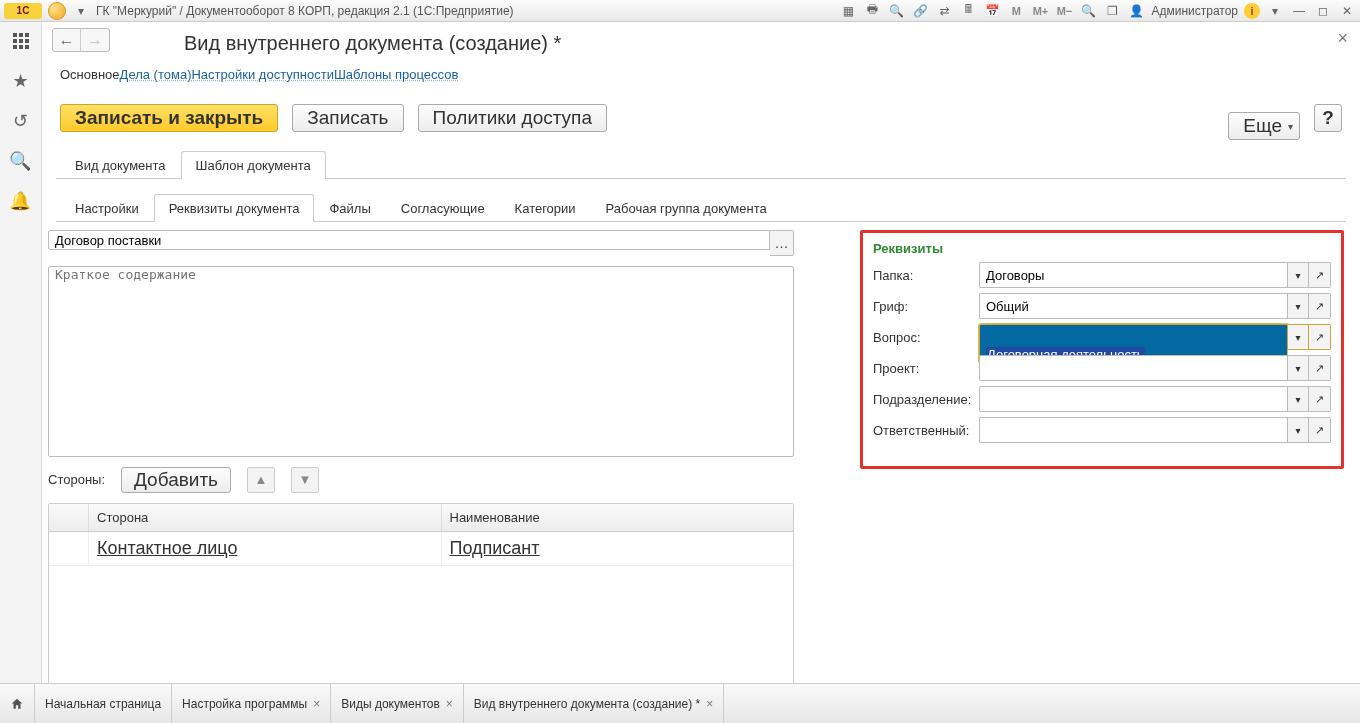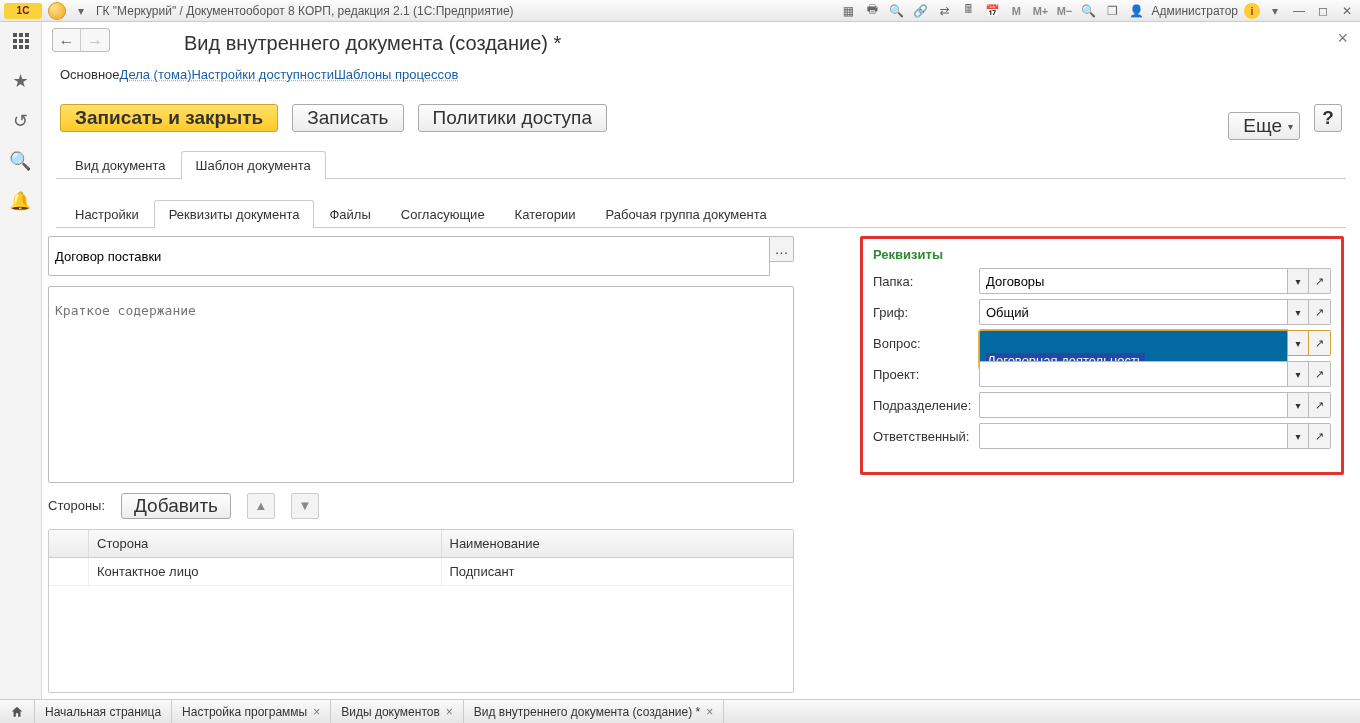--- a/index.html
+++ b/index.html
@@ -44,53 +44,53 @@
   .btn { display:inline-flex; align-items:center; height:28px; padding:0 14px; border:1px solid #aaa; border-radius:3px; background:linear-gradient(#fefefe,#ececec); cursor:pointer; font-size:19px; }
   .btn.primary { background:linear-gradient(#ffe066,#ffca28); border-color:#caa62d; font-weight:bold; color:#333; }
   .btn.more { padding-right:6px;margin-top:16px; }
   .btn.more::after { content:"▾"; margin-left:6px; font-size:10px; color:#555; }
   .btn.help { width:28px; padding:0; justify-content:center; font-weight:bold; }
   .toolbar .spacer { flex:1; }
   
   .tabs { display:flex; border-bottom:1px solid #ccc; padding-left:4px; gap:0; }
   .tab { padding:6px 14px; border:1px solid transparent; border-bottom:none; cursor:pointer; color:#333; position:relative; top:1px; background:transparent; }
   .tab.active { border-color:#ccc; background:#fff; border-top-left-radius:3px; border-top-right-radius:3px; }
-  .subtabs { display:flex; border-bottom:1px solid #ccc; padding-left:4px; margin-top:20px; }
+  .subtabs { display:flex; border-bottom:1px solid #ccc; padding-left:4px; margin-top:14px; }
   
   .body { display:flex; flex:1; overflow:hidden; padding:8px 6px 6px 6px; gap:20px; }
   .left-col { flex:1; display:flex; flex-direction:column; gap:10px; min-width:0; }
   .inp-row { display:flex; }
-  .text-input { flex:1; height:40px; border:1px solid #bbb; border-radius:2px; padding:0 6px; font-size:13px; background:#fff; }
+  .text-input { flex:1; height:20px; border:1px solid #bbb; border-radius:2px; padding:0 6px; font-size:13px; background:#fff; }
   .inp-btn { width:24px; height:26px; border:1px solid #bbb; border-left:none; background:#f3f3f3; text-align:center; line-height:24px; font-size:14px; cursor:pointer; border-radius:0 2px 2px 0; }
-  textarea.text-input { height:50px; padding:16px 6px; resize:none; color:#999; }
+  textarea.text-input { height:50px; padding:0 6px; resize:none; color:#999; }
   .sides-row { display:flex; align-items:center; gap:16px; }
   .sides-row .lbl { color:#333; }
   .icon-btn { width:28px; height:26px; border:1px solid #ccc; border-radius:2px; background:#f3f3f3; display:inline-flex; align-items:center; justify-content:center; color:#888; cursor:pointer; }
   .grid { border:1px solid #ccc; border-radius:2px; flex:1; min-height:100px; background:#fff; }
   .grid-head { display:flex; background:linear-gradient(#fafafa,#ececec); border-bottom:1px solid #ccc; }
   .grid-head .gh { padding:6px 8px; border-right:1px solid #ddd; font-size:13px; color:#333; }
   .gh.c0 { width:40px; } .gh.c1 { flex:1; } .gh.c2 { flex:1; border-right:none; }
   .grid-row { display:flex; border-bottom:1px solid #eee; }
-  .grid-row .gc { padding:6px 8px; border-right:1px solid #eee; font-size:13px; }
+  .grid-row .gc { padding:6px 8px; border-right:1px solid #eee; font-size:18px;text-decoration:underline; }
   .gc.c0 { width:40px; } .gc.c1 { flex:1; } .gc.c2 { flex:1; border-right:none; }
   
   .right-col { width:540px; padding-right:10px; }
   .req-box { border:3px solid #e3312b; padding:8px 10px 18px 10px; border-radius:2px;margin-left:46px; }
   .req-title { color:#2f8a33; font-weight:bold; font-size:13px; margin-bottom:6px; }
   .req-row { display:flex; align-items:center; margin:5px 0; gap:6px; }
   .req-row .lbl { width:100px; color:#333; }
   .ref-input { flex:1; display:flex; height:26px; }
   .ref-input input { flex:1; border:1px solid #bbb; border-right:none; border-radius:2px 0 0 2px; padding:0 6px; font-size:13px; height:26px; }
   .ref-input .dd { width:22px; border:1px solid #bbb; background:#f3f3f3; display:flex; align-items:center; justify-content:center; font-size:10px; cursor:pointer; }
   .ref-input .op { width:22px; border:1px solid #bbb; border-left:none; background:#f3f3f3; display:flex; align-items:center; justify-content:center; font-size:11px; cursor:pointer; border-radius:0 2px 2px 0; }
   .ref-input.focused .dd, .ref-input.focused .op { border-color:#d2a23a; }
   .sel-text { background:#2249a3; color:#fff; padding:0 1px; }
   
   .taskbar {
-    position:absolute; left:0; right:0; bottom:0; height:24px; background:linear-gradient(#fafafa,#e6e6e6);
+    position:absolute; left:0; right:0; bottom:0; height:40px; background:linear-gradient(#fafafa,#e6e6e6);
     border-top:1px solid #ccc; display:flex; align-items:stretch; padding-left:6px;
   }
   .taskbar .home-ic { width:22px; display:flex; align-items:center; justify-content:center; color:#555; font-size:14px; }
   .task-tab { display:flex; align-items:center; gap:6px; padding:0 10px; border-right:1px solid #ccc; font-size:12px; color:#333; cursor:pointer; position:relative; }
   .task-tab .x { color:#777; font-size:12px; }
   .task-tab.first { border-left:1px solid #ccc; margin-left:6px; }
   svg { display:block; }
 </style>
 </head>
 <body>

